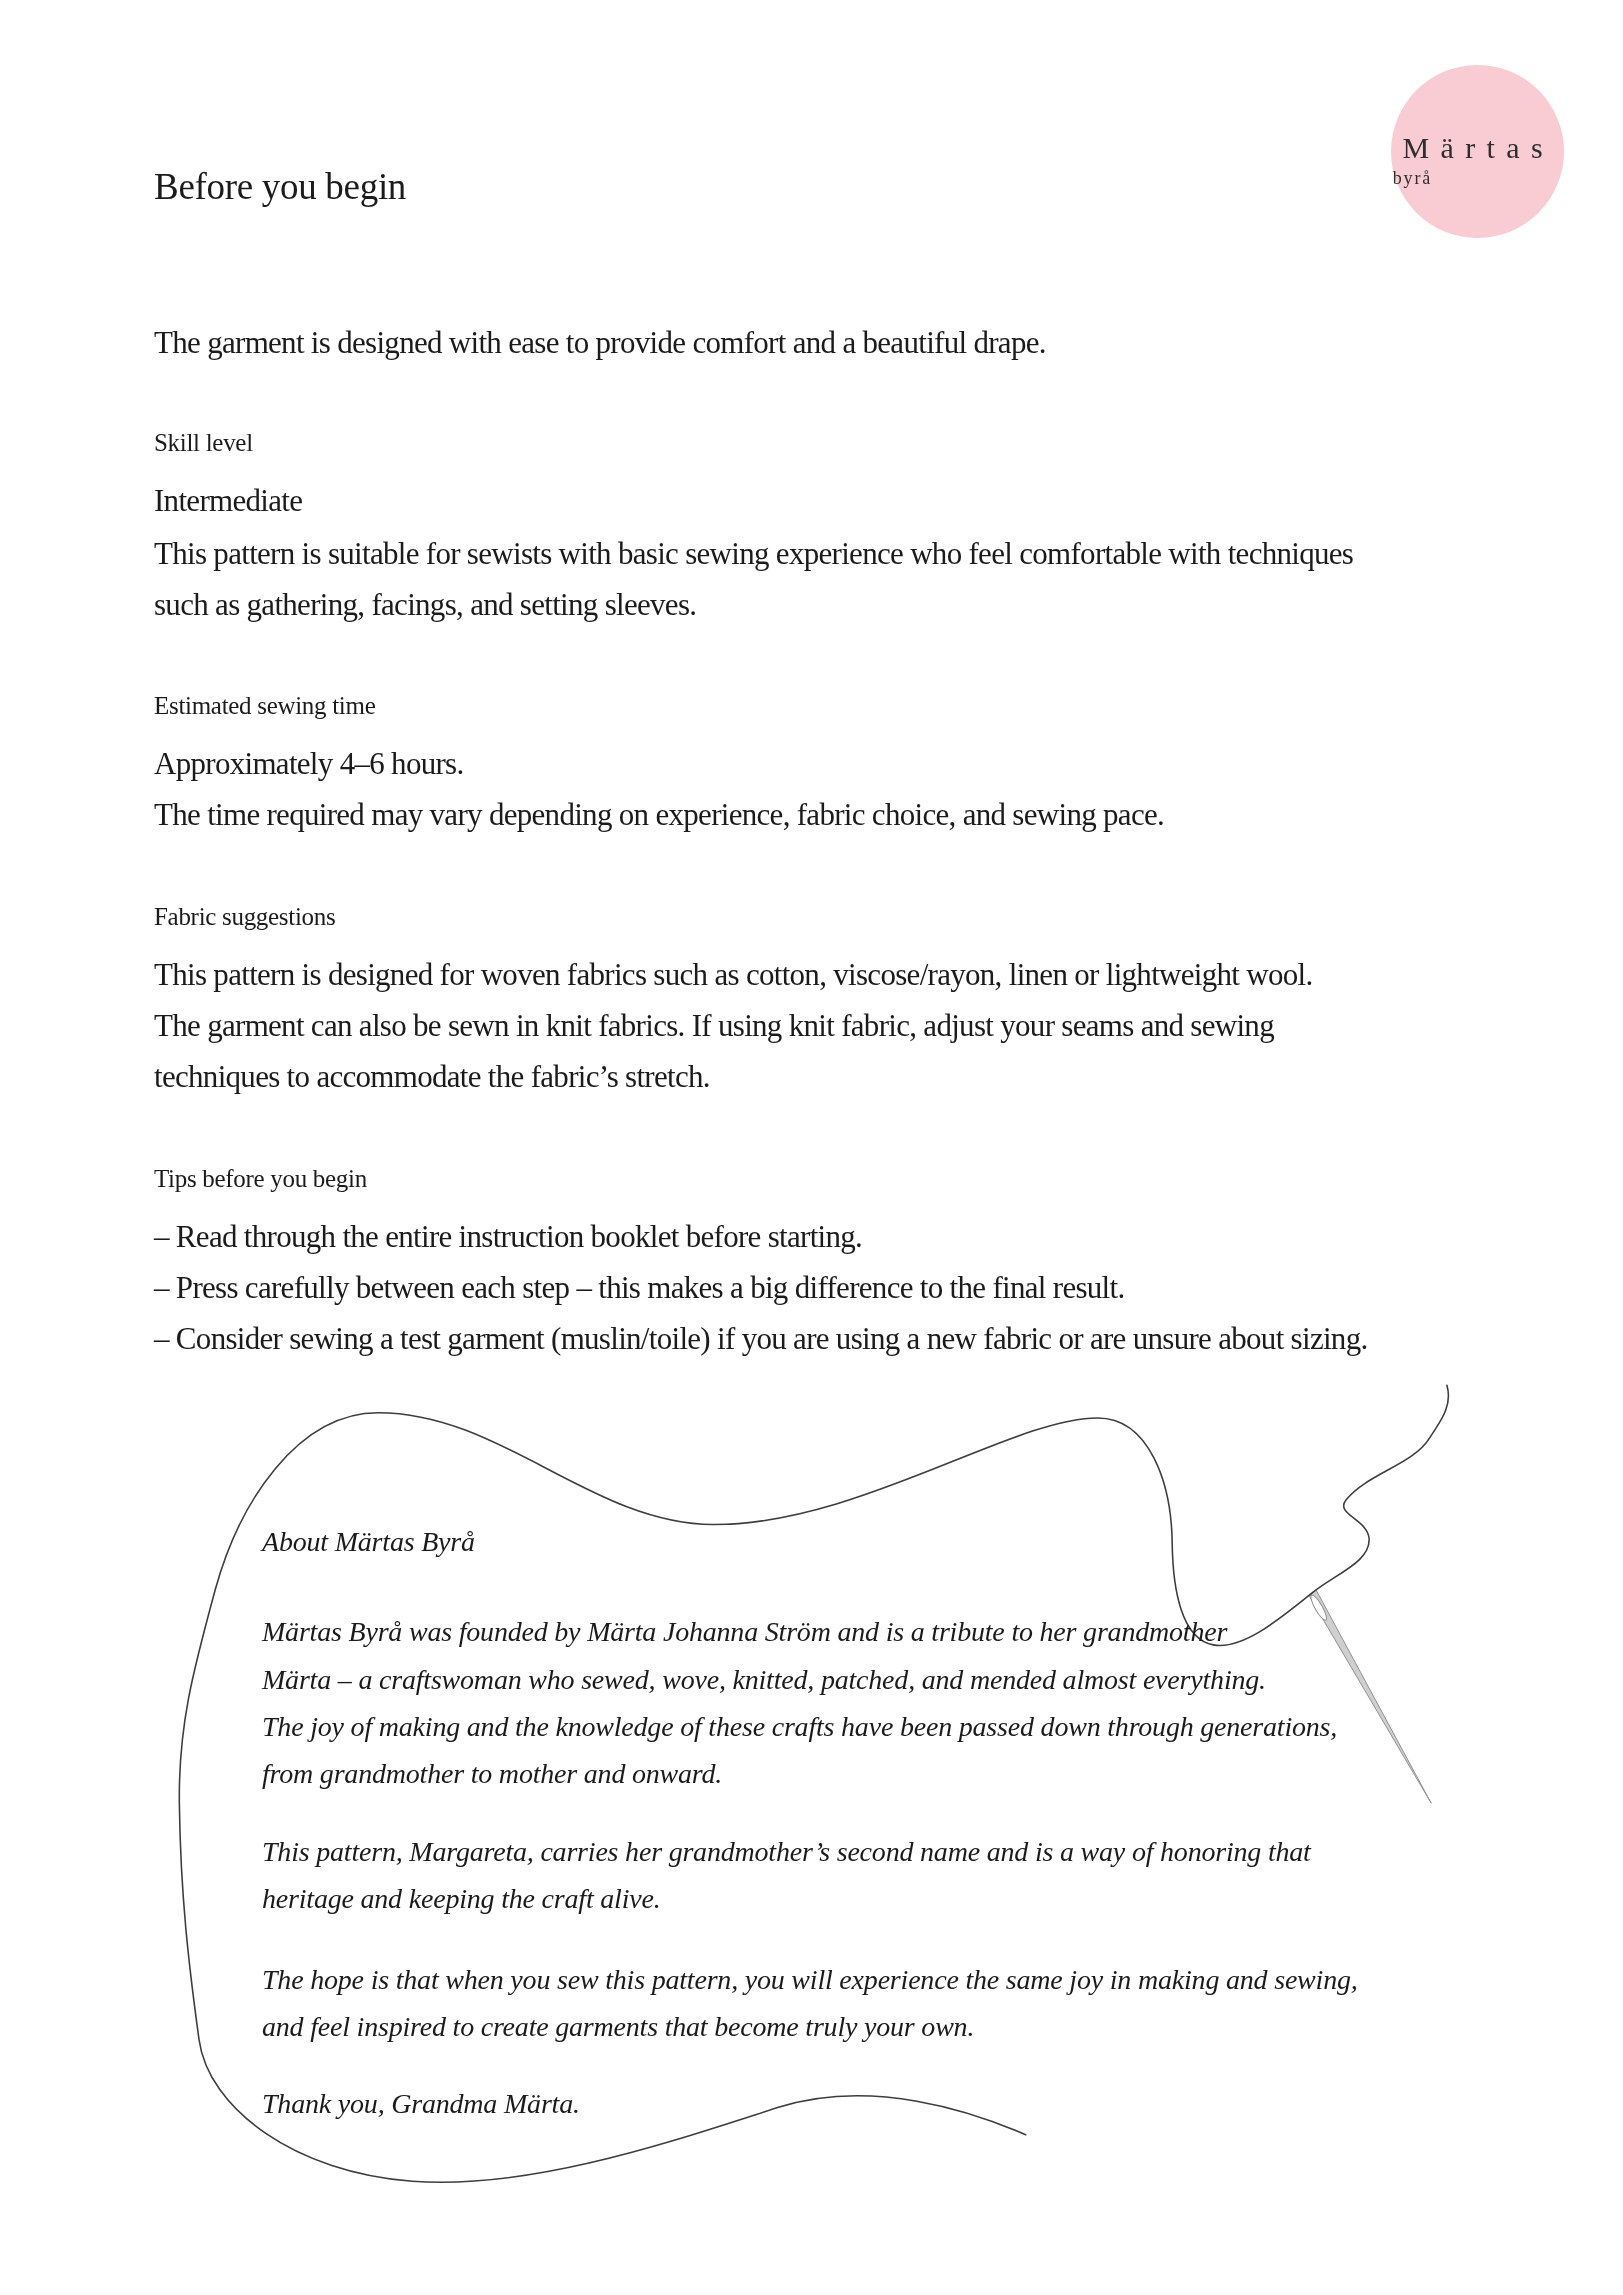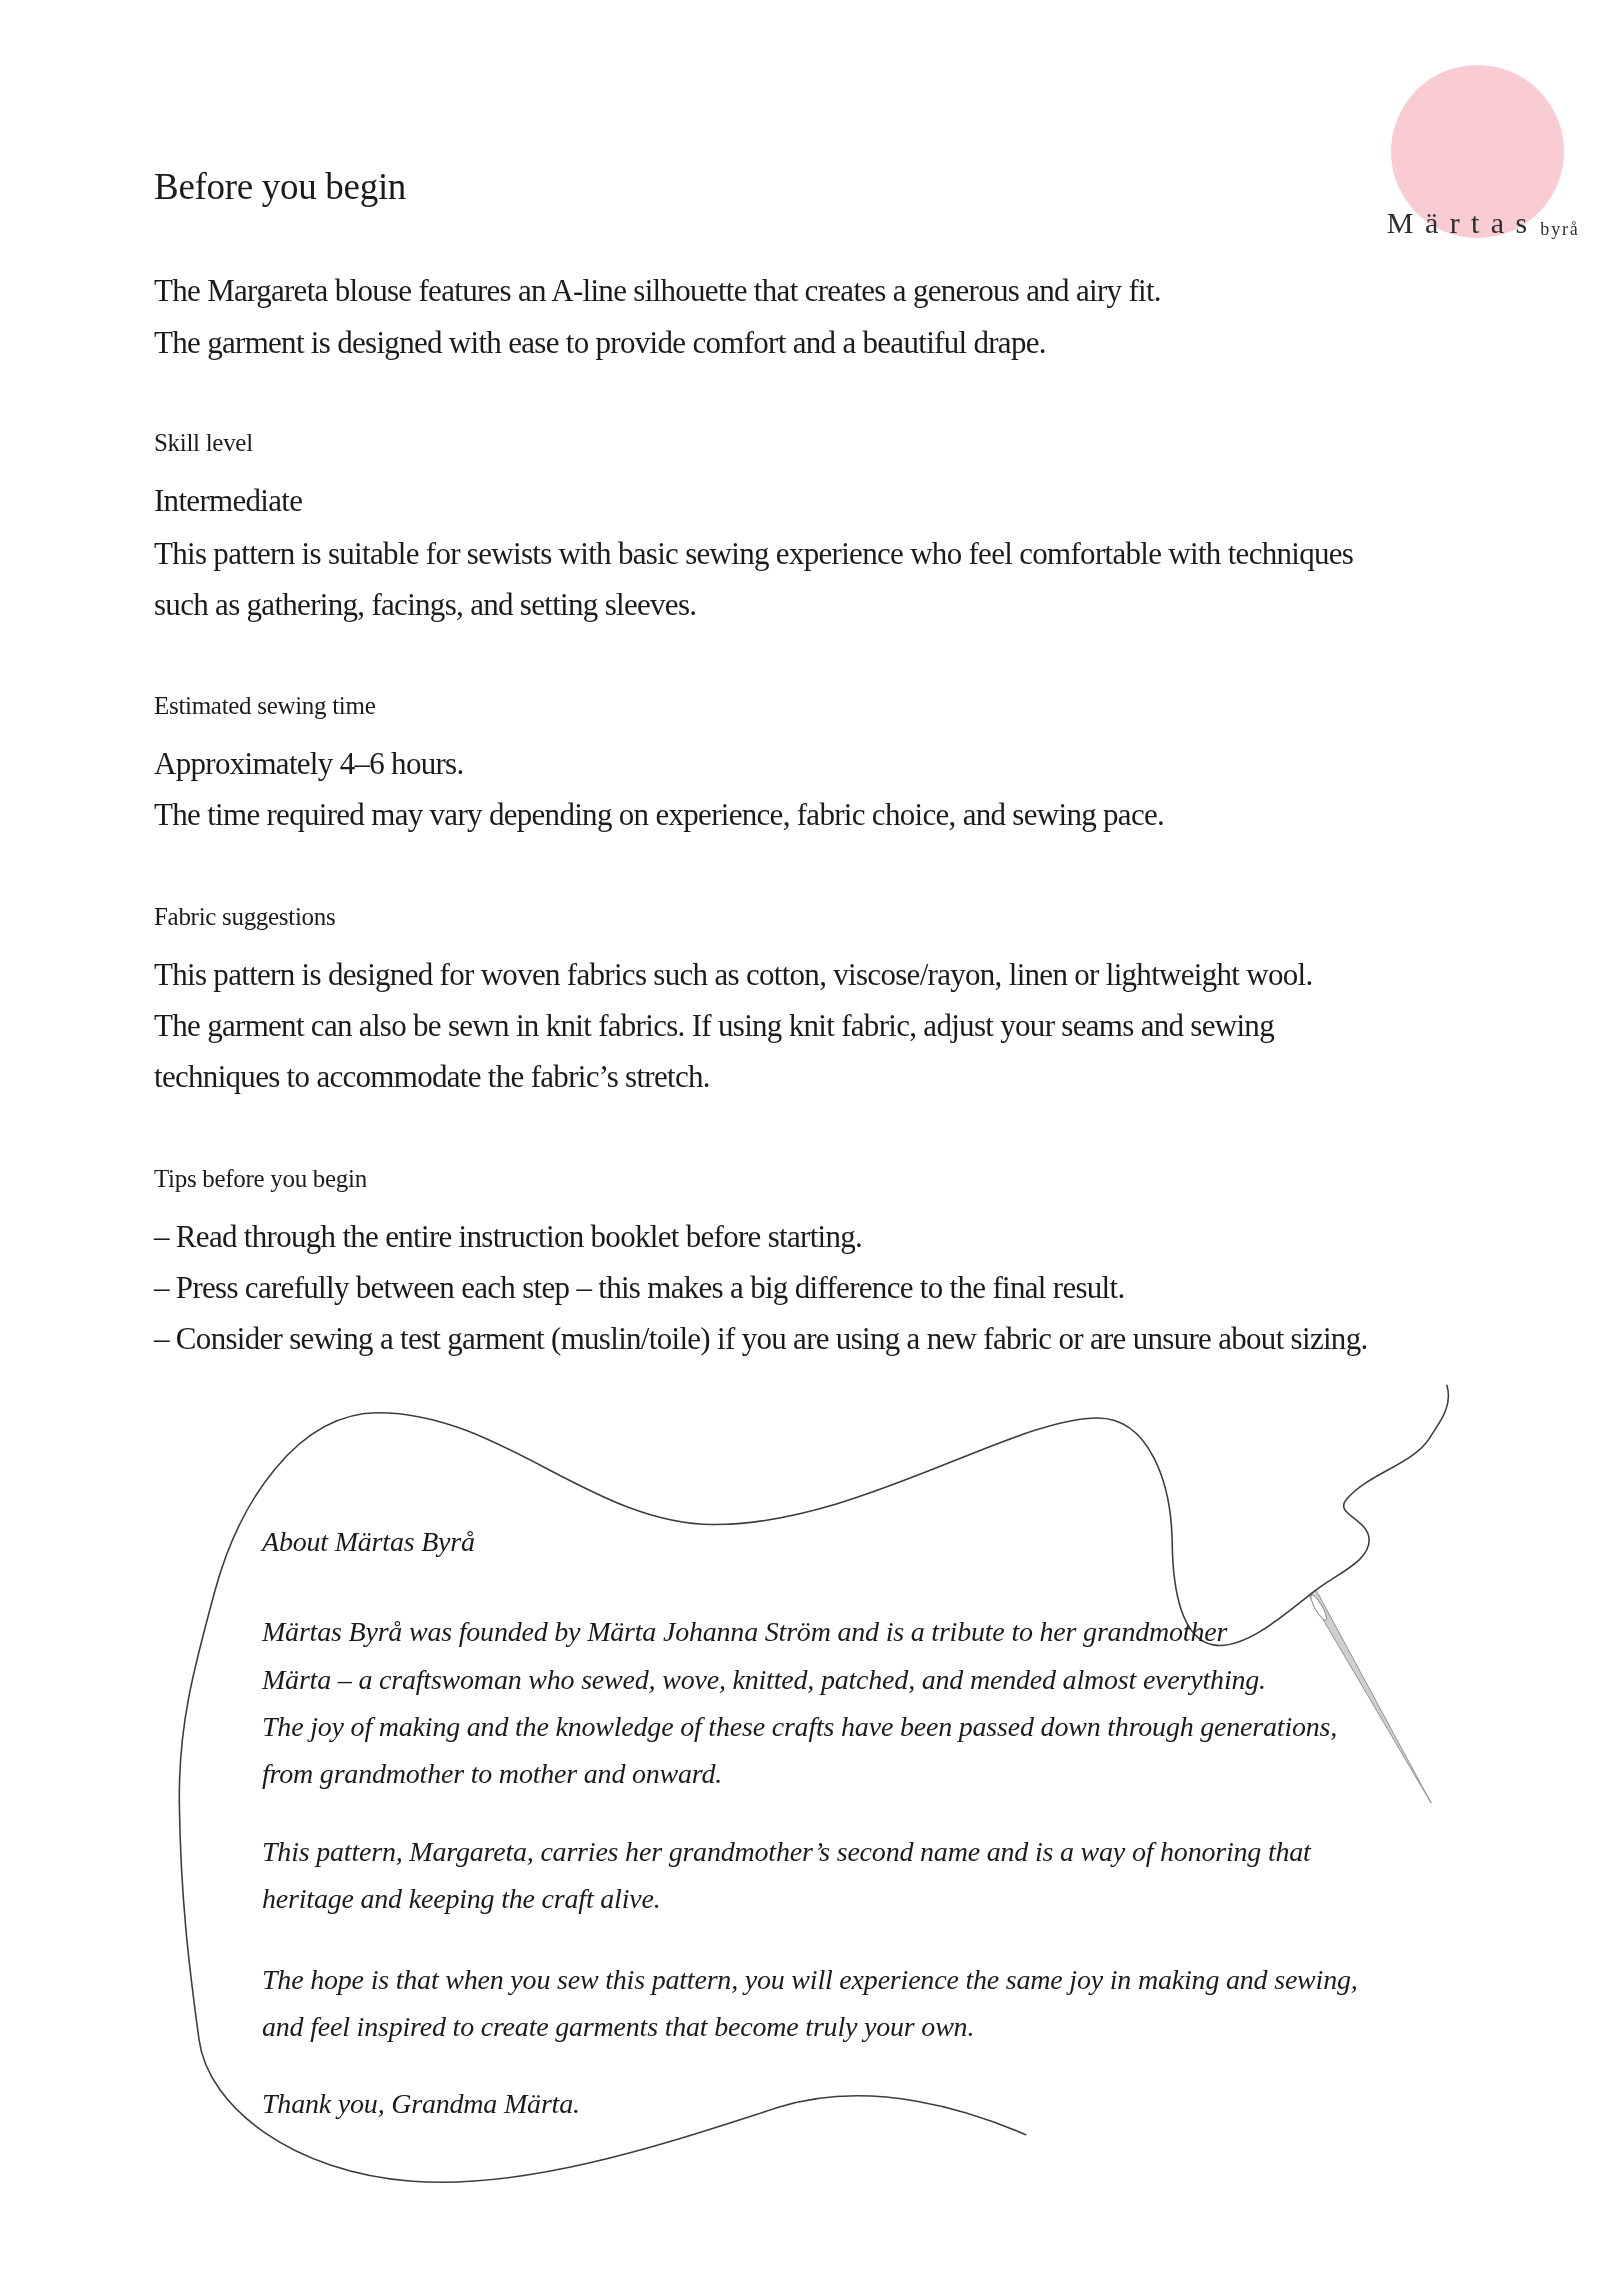--- a/index.html
+++ b/index.html
@@ -46,22 +46,22 @@
 
   .logo-circle {
     position: absolute;
     left: 1391px;
     top: 65px;
     width: 173px;
     height: 173px;
     border-radius: 50%;
     background: #f8ccd2;
     display: flex;
-    flex-direction: row;
-    align-items: flex-end;
+    flex-direction: column;
+    align-items: flex-start;
     justify-content: center;
     color: #2e2e2e;
   }
   .logo-name {
     font-size: 30px;
     line-height: 1;
     letter-spacing: 0.38em;
     margin-left: 0.38em; 
     margin-top: 17px;
   }
@@ -112,21 +112,20 @@
              C 1332 3177, 1486 3228, 1568 3264" fill="none" stroke="#3d3d3d" stroke-width="2.4" stroke-linecap="round"></path>
   </svg>
 
   <div class="logo-circle">
     <div class="logo-name">Märtas</div>
     <div class="logo-sub">byrå</div>
   </div>
 
   <div class="abs doc-title" style="top:168px">Before you begin</div>
 
-  <div class="abs body-line" style="top:275px">The Margareta blouse features an A-line silhouette that creates a generous and airy fit.</div>
   <div class="abs body-line" style="top:327px">The garment is designed with ease to provide comfort and a beautiful drape.</div>
 
   <div class="abs section-heading" style="top:430px">Skill level</div>
   <div class="abs body-line" style="top:485px">Intermediate</div>
   <div class="abs body-line" style="top:538px">This pattern is suitable for sewists with basic sewing experience who feel comfortable with techniques</div>
   <div class="abs body-line" style="top:589px">such as gathering, facings, and setting sleeves.</div>
 
   <div class="abs section-heading" style="top:693px">Estimated sewing time</div>
   <div class="abs body-line" style="top:748px">Approximately 4–6 hours.</div>
   <div class="abs body-line" style="top:799px">The time required may vary depending on experience, fabric choice, and sewing pace.</div>

